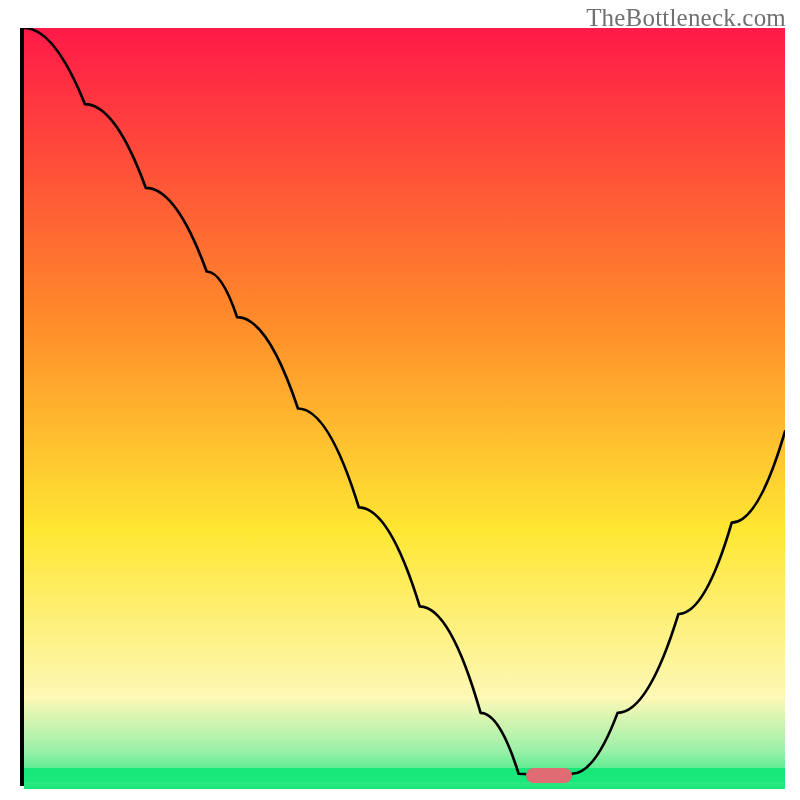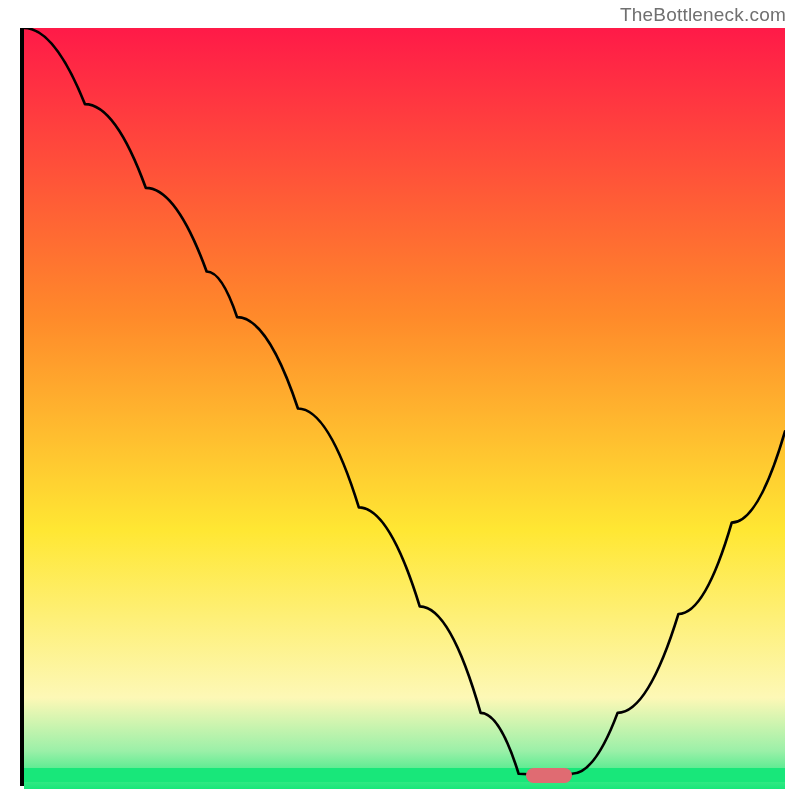--- a/index.html
+++ b/index.html
@@ -14,24 +14,25 @@
   .wrap {
     position: relative;
     width: 800px;
     height: 800px;
   }
   .watermark {
     position: absolute;
     top: 4px;
     right: 14px;
     color: #707070;
-    font-size: 19px;
+    font-size: 25px;
     font-weight: 500;
     letter-spacing: 0.2px;
     z-index: 5;
+    font-family: Liberation Serif, serif;
   }
   .plot {
     position: absolute;
     left: 20px;
     top: 28px;
     width: 765px;
     height: 758px;
     border-left: 4px solid #000;
     border-bottom: 4px solid #000;
     box-sizing: border-box;

